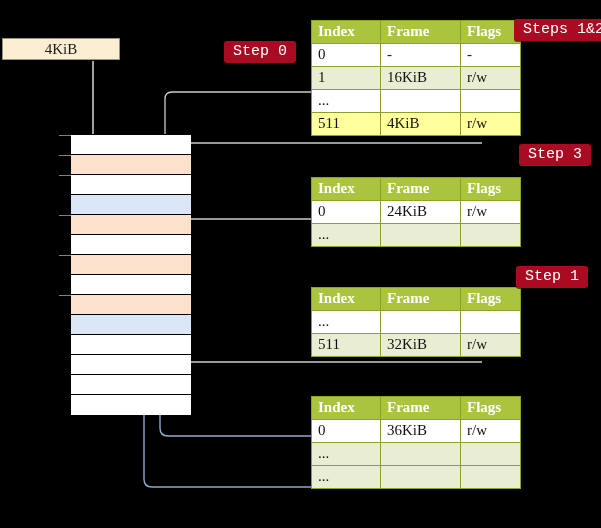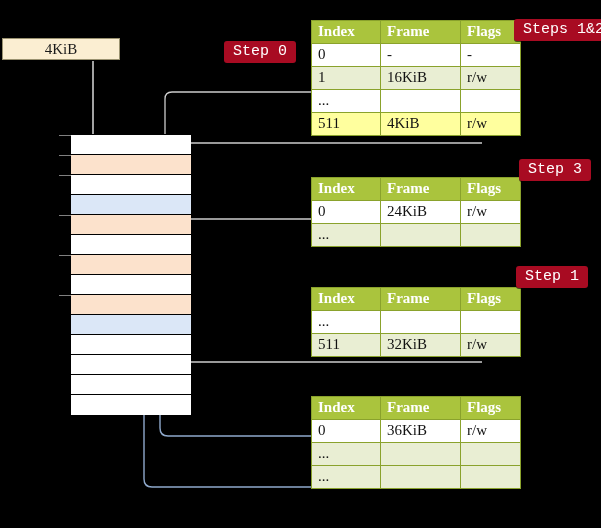--- a/index.html
+++ b/index.html
@@ -280,16 +280,16 @@
         <tr class="even">
           <td class="col-index">...</td>
           <td class="col-frame"></td>
           <td class="col-flags"></td>
         </tr>
       </tbody>
     </table>
 
   <div class="step-badge" style="left:188px; top:41px;margin-left:36px;">Step 0</div>
   <div class="step-badge" style="left:514px; top:19px;">Steps 1&amp;2</div>
-  <div class="step-badge" style="left:519px; top:159px;">Step 3</div>
+  <div class="step-badge" style="left:519px; top:144px;">Step 3</div>
   <div class="step-badge" style="left:516px; top:266px;">Step 1</div>
 
 </div>
 
 </body></html>

